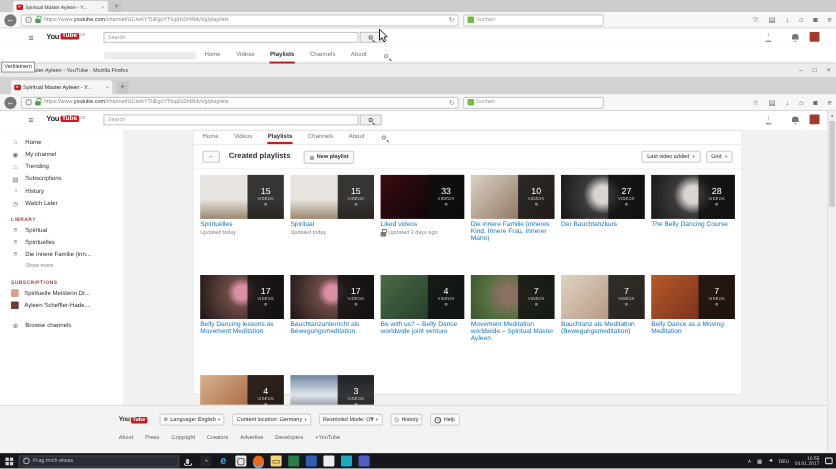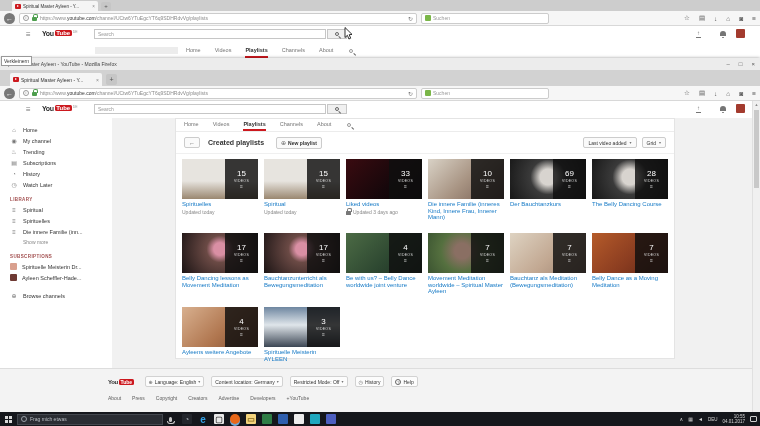--- a/index.html
+++ b/index.html
@@ -83,21 +83,21 @@
   .cnav{height:13px;border-bottom:1px solid #ececec;display:flex;align-items:stretch;padding-left:8px;gap:14px;font-size:5.5px;color:#767676}
   .chead{height:22px;display:flex;align-items:center;padding:0 8px;border-bottom:1px solid #f0f0f0}
   .backbtn{width:16px;height:11px;border:1px solid #ccc;background:#fafafa;border-radius:2px;font-size:6px;color:#555;display:flex;align-items:center;justify-content:center;flex:none}
   .ctitle{font-size:7px;font-weight:bold;color:#333;margin-left:8px}
   .newbtn{margin-left:12px;height:12px;border:1px solid #ccc;background:#fafafa;border-radius:2px;display:flex;align-items:center;gap:2px;padding:0 4px;font-size:5px;font-weight:bold;color:#333}
   .plus{font-size:6px;color:#666;font-weight:normal}
   .sorts{margin-left:auto;display:flex;gap:5px}
   .dbtn{height:11px;border:1px solid #ccc;background:#fafafa;border-radius:2px;display:flex;align-items:center;gap:3px;padding:0 4px;font-size:5px;color:#333}
   .caret{font-size:4px;color:#777}
 
-  .grid{display:flex;flex-wrap:wrap;gap:5px 6px;padding:5px 6px;align-items:flex-start}
+  .grid{display:flex;flex-wrap:wrap;gap:22px 6px;padding:5px 6px;align-items:flex-start}
   .tile{width:76px}
   .thumb{position:relative;height:40px;background:#ddd}
   .ovl{position:absolute;top:0;right:0;bottom:0;width:33px;background:rgba(15,15,15,.82);display:flex;flex-direction:column;align-items:center;justify-content:center;color:#fff}
   .cnt{font-size:8px;line-height:8px}
   .vlab{font-size:3.5px;letter-spacing:.3px;color:#ddd;margin-top:1px}
   .plico{font-size:5px;line-height:5px;color:#ccc;margin-top:1px}
   .ttl{margin-top:2px;font-size:6px;line-height:6.5px;color:#167ac6}
   .meta{margin-top:1.5px;font-size:5px;color:#888;display:flex;align-items:center;gap:2px;height:6px}
   .lockic{width:5px;height:4px;background:#777;border-radius:.5px;position:relative;display:inline-block;margin-top:1px}
   .lockic::before{content:"";position:absolute;top:-2.5px;left:1px;width:2.5px;height:2.5px;border:1px solid #777;border-bottom:none;border-radius:2px 2px 0 0}
@@ -411,21 +411,21 @@
     </div>
     <div class="ttl" data-name="playlist-title">Die innere Familie (inneres Kind, Innere Frau, Innerer Mann)</div>
     <div class="meta" data-name="playlist-meta">
 
       <span data-name="playlist-updated-text"></span>
     </div>
   </div>
           <div class="tile" data-name="playlist-tile">
     <div class="thumb" data-name="playlist-thumbnail" style="background: radial-gradient(circle at 50% 45%, rgb(216, 212, 207) 0px, rgb(216, 212, 207) 18%, rgb(58, 58, 58) 40%, rgb(23, 23, 23) 100%);">
       <div class="ovl" data-name="playlist-count-overlay">
-        <div class="cnt" data-name="playlist-video-count">69</div>
+        <div class="cnt" data-name="playlist-video-count">27</div>
         <div class="vlab" data-name="videos-label">VIDEOS</div>
         <div class="plico" data-name="playlist-lines-icon">≡</div>
       </div>
     </div>
     <div class="ttl" data-name="playlist-title">Der Bauchtanzkurs</div>
     <div class="meta" data-name="playlist-meta">
 
       <span data-name="playlist-updated-text"></span>
     </div>
   </div>

